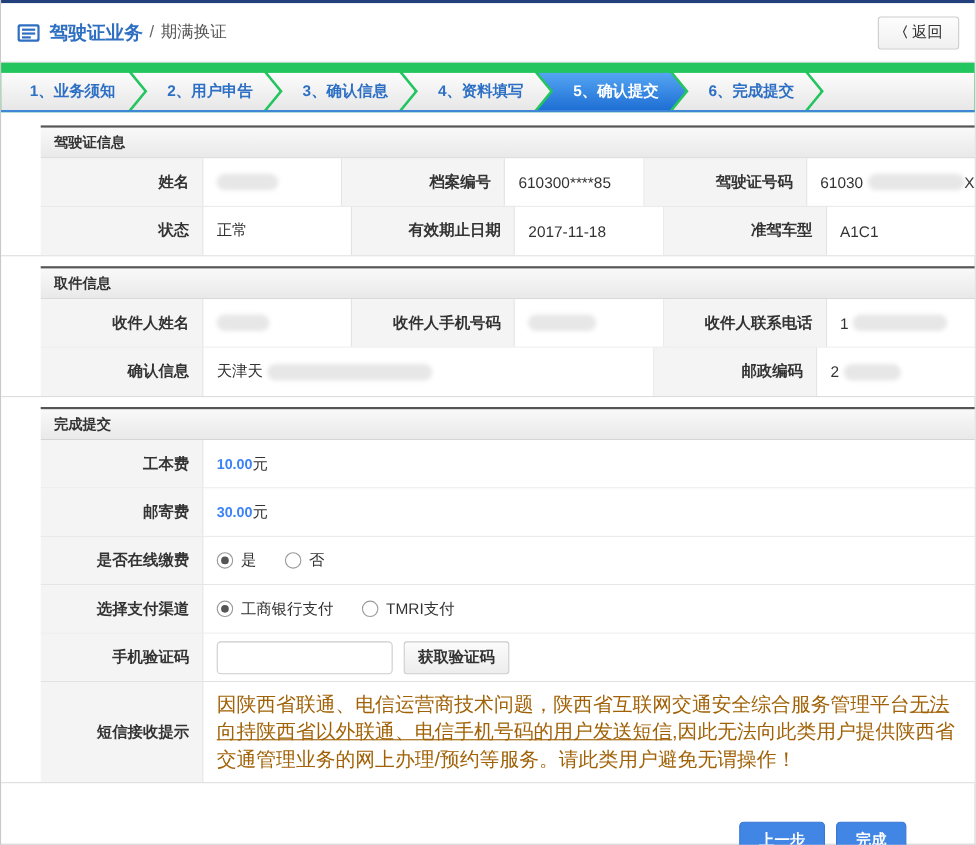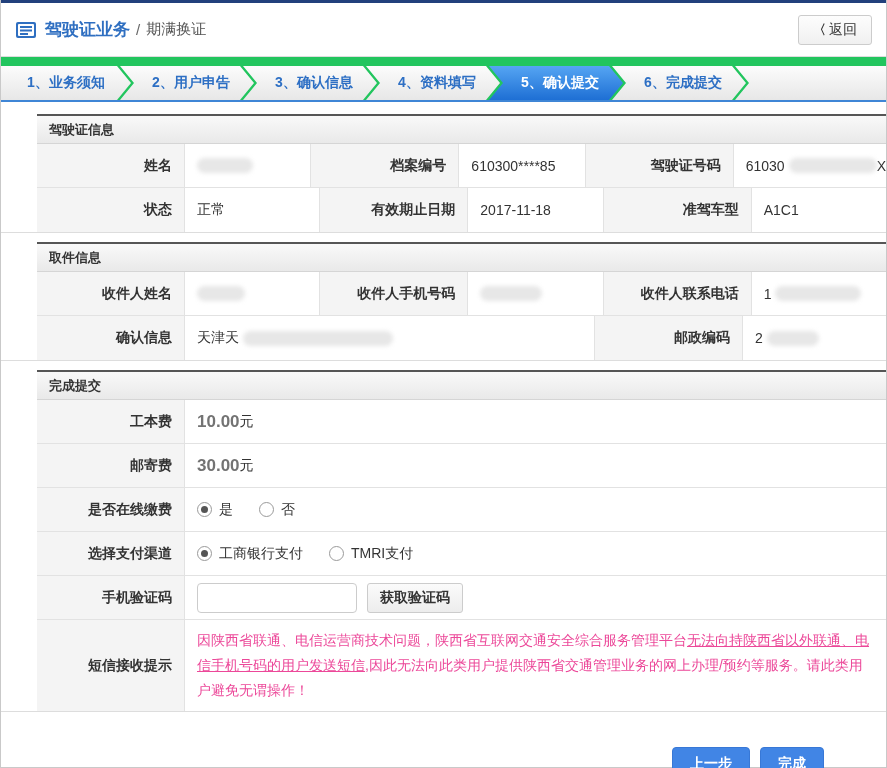--- a/index.html
+++ b/index.html
@@ -65,21 +65,21 @@
     background:#f4f4f4; font-weight:bold; color:#333;
   }
   .cell.value { flex:1; padding-left:12px; background:#fff; color:#333; }
   .blur {
     display:inline-block; height:15px; background:#e7e7e7; border-radius:8px;
     filter:blur(2px); vertical-align:middle; margin-left:4px;
   }
   .blur.nudge { margin-left:0; }
 
   
-  .fee-amount { color:#737373; font-weight:bold; font-size:17px; }
+  .fee-amount { color:#3b82f6; font-weight:bold; font-size:13px; }
   .fee-unit { color:#333; font-size:14px; }
 
   
   .radio { display:inline-flex; align-items:center; margin-right:26px; cursor:pointer; font-size:14px; color:#333; }
   .rb {
     width:15px; height:15px; border:1px solid #9a9a9a; border-radius:50%;
     margin-right:7px; display:inline-flex; align-items:center; justify-content:center; background:#fff;
   }
   .rb .dot { width:7px; height:7px; border-radius:50%; background:transparent; }
   .rb.selected .dot { background:#555; }
@@ -91,21 +91,21 @@
   }
   .sms-btn {
     height:30px; margin-left:10px; padding:0 12px; font-size:14px; font-weight:bold; color:#333;
     background:linear-gradient(#fbfbfb,#ededed); border:1px solid #ccc; border-radius:3px;
     cursor:pointer; font-family:inherit;
   }
 
   
   .trow.tall { min-height:64px; }
   .cell.value.notice { padding:8px 14px 8px 12px; line-height:25px; }
-  .notice-text { color:#ec4899; font-size:14px; }
+  .notice-text { color:#a16207; font-size:18px; }
   .notice-text .ul { text-decoration:underline; }
 
   
   .footer { display:flex; justify-content:flex-end; padding:26px 62px 0 0; gap:10px; }
   .btn-blue {
     height:34px; padding:0 17px; background:#4185e5; border:1px solid #3878d6; border-radius:4px;
     color:#fff; font-size:14px; font-weight:bold; cursor:pointer; font-family:inherit;
   }
 </style>
 </head>

